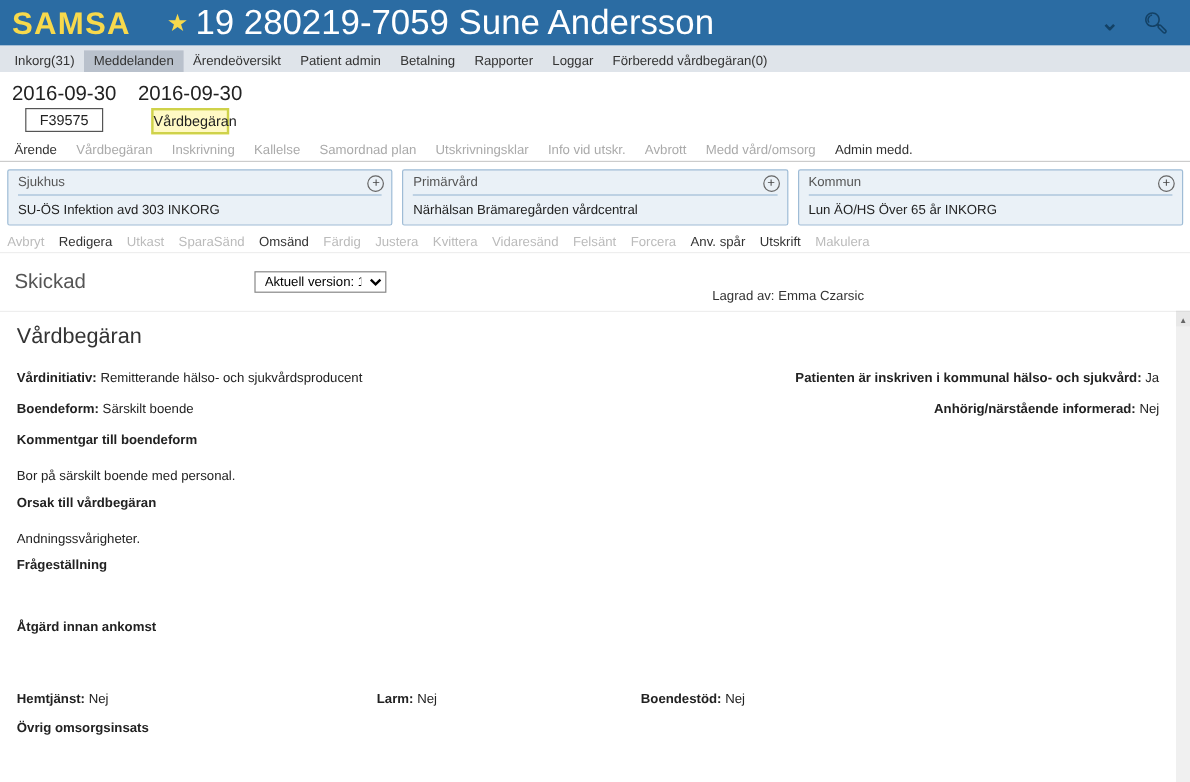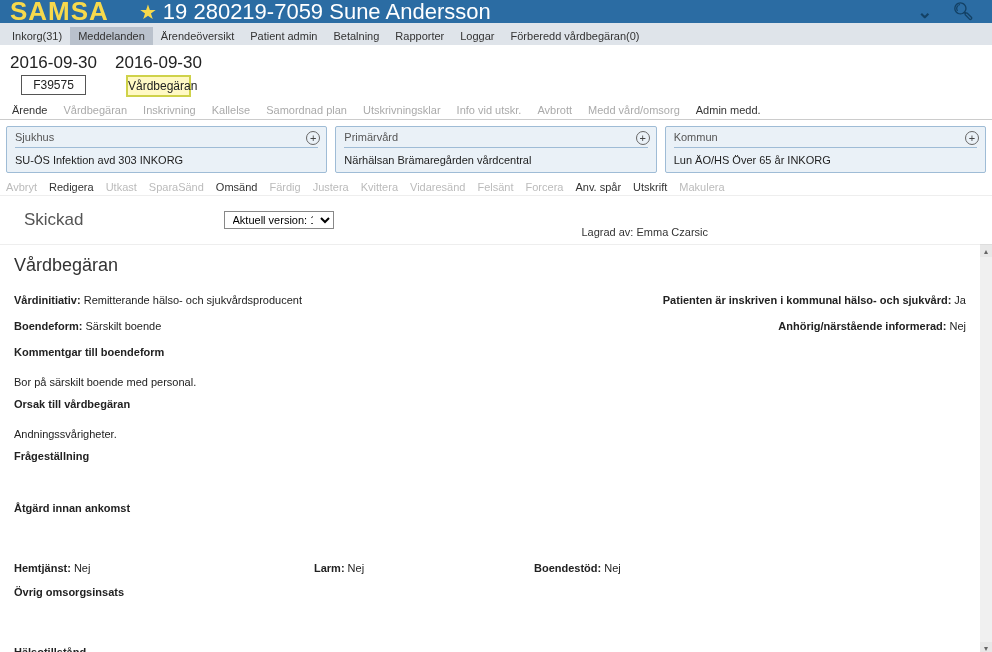--- a/index.html
+++ b/index.html
@@ -1,22 +1,22 @@
 <!DOCTYPE html>
 <html><head>
 <meta charset="utf-8">
 <style>
   * { box-sizing: border-box; margin: 0; padding: 0; }
   body { font-family: "Segoe UI", Arial, sans-serif; font-size: 12px; color: #222; background: #fff; width: 992px; }
   
   
-  .header-bar { background: #2b6ca3; height: 23px; display: flex; align-items: center; padding: 0 10px; color: #fff; }
+  .header-bar { background: #2b6ca3; height: 38px; display: flex; align-items: center; padding: 0 10px; color: #fff; }
   .app-name { color: #f7d94c; font-size: 26px; font-weight: 600; letter-spacing: 1px; }
   .star-icon { margin-left: 30px; margin-right: 6px; color: #f7d94c; font-size: 20px; }
-  .patient-info { font-size: 22px; color: #fff; font-weight: 400; }
+  .patient-info { font-size: 29px; color: #fff; font-weight: 400; }
   .header-spacer { flex: 1; }
   .header-icons { display: flex; gap: 20px; align-items: center; padding-right: 8px; }
   .header-icons span { color: #134165; font-size: 18px; font-weight: bold; }
 
   
   .top-menu { background: #dfe4ea; height: 22px; display: flex; align-items: flex-end; padding: 0 4px; font-size: 11px; }
   .top-menu-item { padding: 3px 8px; color: #333; cursor: pointer; }
   .top-menu-item.active { background: #b9c1cc; }
 
   
@@ -37,21 +37,21 @@
   .panel-title { font-size: 11px; color: #555; border-bottom: 1px solid #9fbcd6; padding-bottom: 4px; margin-bottom: 6px; }
   .panel-value { font-size: 11px; color: #222; }
   .panel-plus { position: absolute; top: 4px; right: 6px; width: 14px; height: 14px; border: 1px solid #666; border-radius: 50%; display: flex; align-items: center; justify-content: center; font-size: 11px; color: #444; background: #eaf1f7; cursor: pointer; line-height: 1; }
 
   
   .action-bar { display: flex; gap: 12px; padding: 2px 6px; font-size: 11px; border-bottom: 1px solid #eee; }
   .action-item { color: #bbb; cursor: default; }
   .action-item.enabled { color: #333; cursor: pointer; }
 
   
-  .status-row { display: flex; align-items: center; padding: 6px 24px; gap: 20px; }
+  .status-row { display: flex; align-items: center; padding: 6px 12px; gap: 20px; }
   .status-title { font-size: 17px; color: #555; }
   .version-select { font-size: 11px; padding: 1px 4px; border: 1px solid #888; background: #fff; width: 110px; margin-left: 120px; }
   .version-select-wrap { display: flex; align-items: center; }
   .stored-by { margin-left: auto; margin-right: 260px; font-size: 11px; color: #333; margin-top: 24px; }
 
   
   .content-wrap { display: flex; }
   .content { flex: 1; padding: 10px 14px 20px 14px; overflow-y: auto; height: 410px; border-top: 1px solid #eee; }
   .scrollbar-mock { width: 12px; background: #f0f0f0; position: relative; border-top: 1px solid #ddd; }
   .scrollbar-arrow { width: 12px; height: 12px; background: #e8e8e8; display: flex; align-items: center; justify-content: center; font-size: 8px; color: #666; }

